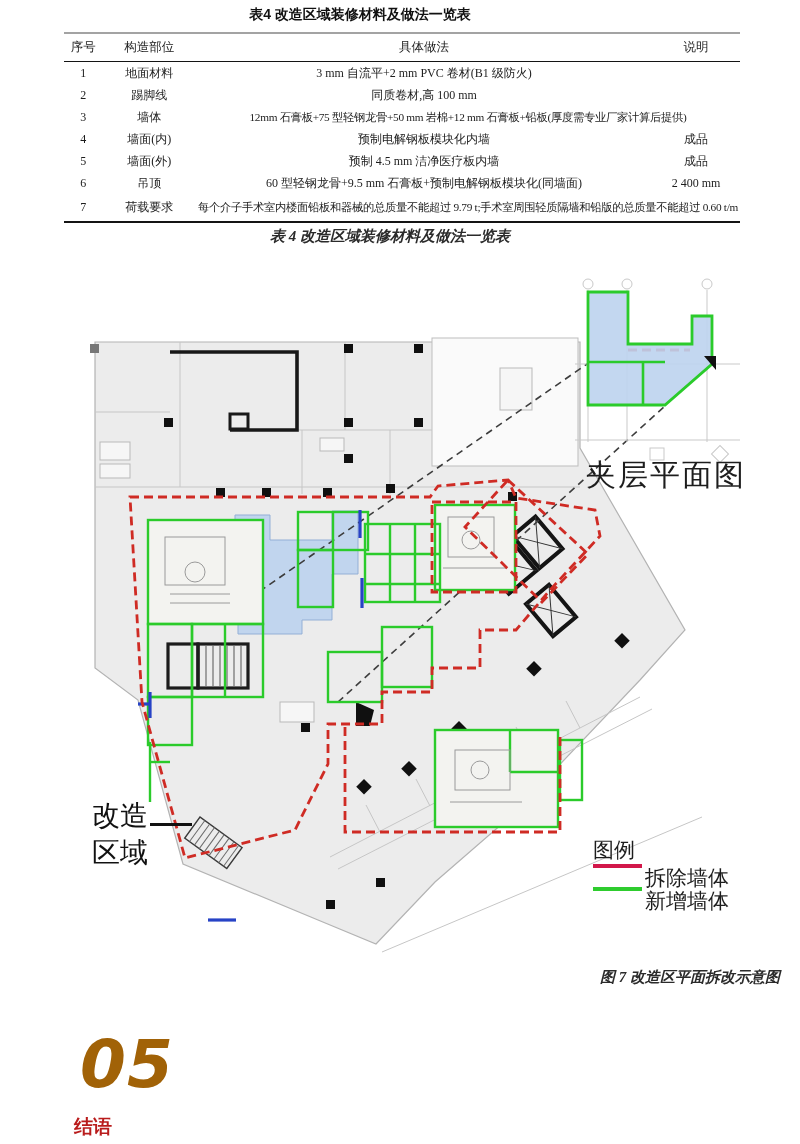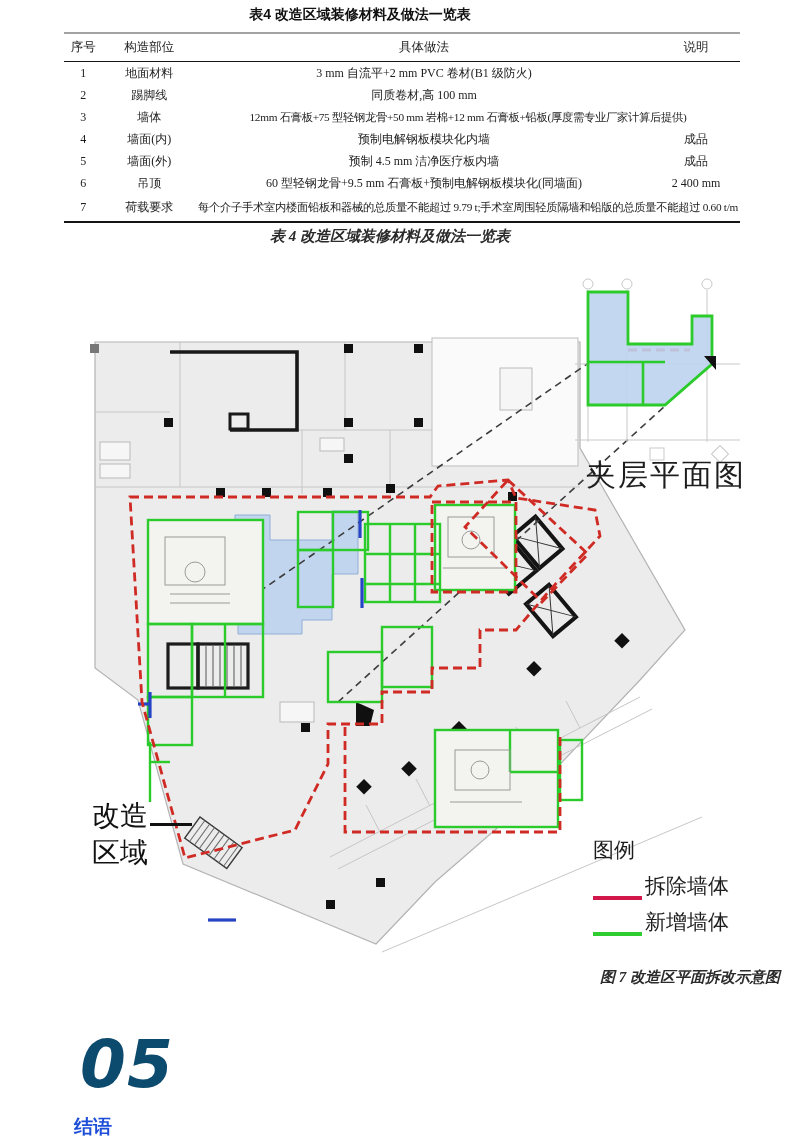--- a/index.html
+++ b/index.html
@@ -16,27 +16,27 @@
   #mat-table .c-no{width:40px;} #mat-table .c-part{width:100px;} #mat-table .c-note{width:84px;}
   #mat-table td.squeeze{font-size:11.3px;letter-spacing:-0.3px;}
   .tcapt{font-style:italic;font-weight:bold;font-size:15px;color:#2b2b2b;}
   #tbl-caption{top:227px;left:0;right:20px;text-align:center;}
   #fig-caption{top:948px;left:0;right:20px;text-align:right;margin-top:20px;}
   
   #mezz-label{left:586px;top:455px;font-size:30px;color:#1d1d1d;letter-spacing:2px;}
   #area-label{left:92px;top:797px;font-size:28px;line-height:1.33;color:#111;}
   #area-pointer{left:150px;top:823px;width:42px;height:3.4px;background:#111;}
   #legend{left:593px;top:836px;font-size:21px;color:#1d1d1d;}
-  .lg-row{display:flex;align-items:flex-end;height:23px;margin-top:13px;}
+  .lg-row{display:flex;align-items:flex-start;height:23px;}
   .lg-line{width:49px;height:4.2px;margin-right:3px;flex:0 0 auto;}
   
   #sec-num{left:80px;top:1026px;font-family:"DejaVu Sans","Liberation Sans",sans-serif;
     font-size:66px;font-weight:800;font-style:italic;letter-spacing:1px;}
   #sec-title{left:74px;top:1114px;font-family:"DejaVu Sans","Liberation Sans",sans-serif;
-    font-size:19px;font-weight:bold;color:#1d4ed8;}
+    font-size:19px;font-weight:bold;color:#b91c1c;}
 </style>
 </head>
 <body>
 
 <div class="abs" id="tbl-title">表4 改造区域装修材料及做法一览表</div>
 
 <div class="abs" id="mat-table">
   <table>
     <thead>
       <tr>
@@ -305,14 +305,14 @@
     <span>拆除墙体</span>
   </div>
   <div class="lg-row">
     <div class="lg-line" style="background: rgb(46, 204, 46);"></div>
     <span>新增墙体</span>
   </div>
 </div>
 
 <div class="abs tcapt" id="fig-caption">图 7 改造区平面拆改示意图</div>
 
-<div class="abs" id="sec-num" style="color: #0c4a6e;">05</div>
+<div class="abs" id="sec-num" style="color: #a16207;">05</div>
 <div class="abs" id="sec-title">结语</div>
 
 </body></html>

